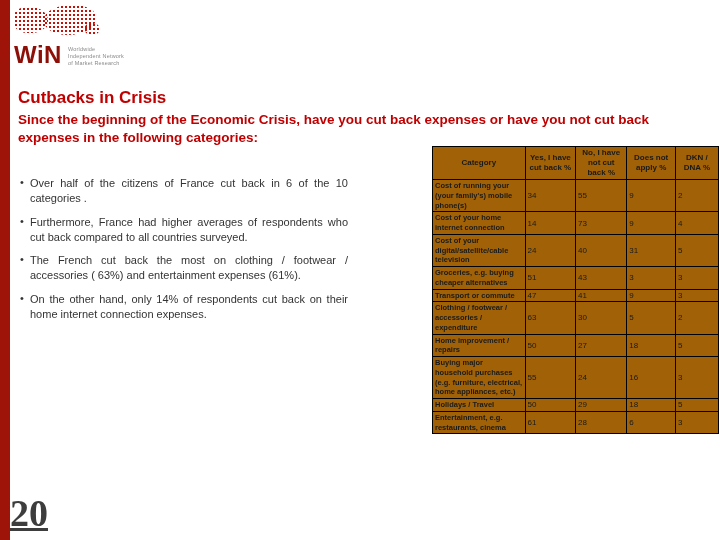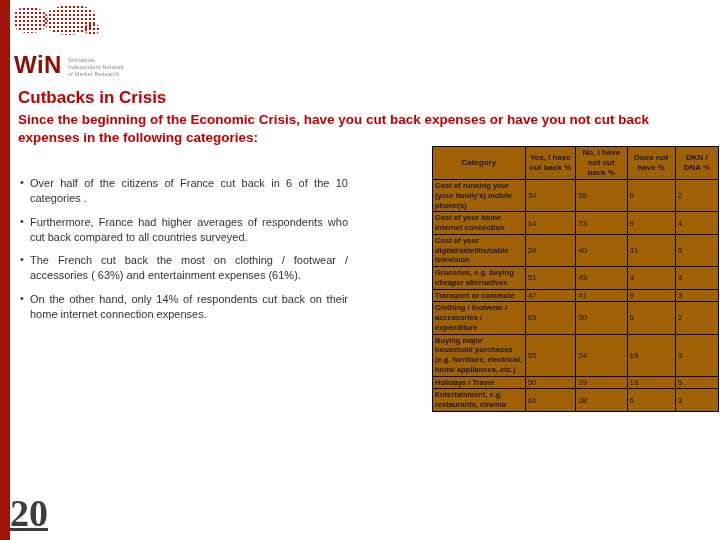--- a/index.html
+++ b/index.html
@@ -20,21 +20,21 @@
   .logo { position: absolute; left: 14px; top: 5px; width: 190px; }
   .map-wrap { position: relative; width: 92px; height: 36px; }
   .map-blob {
     position: absolute;
     background-image: radial-gradient(#c41107 1.1px, rgba(0,0,0,0) 1.3px);
     background-size: 4px 4px;
   }
   .blob-a { left: 0; top: 2px; width: 34px; height: 26px; border-radius: 40% 60% 55% 45%; }
   .blob-b { left: 30px; top: 0; width: 52px; height: 30px; border-radius: 55% 45% 60% 50%; }
   .blob-c { left: 70px; top: 18px; width: 16px; height: 12px; border-radius: 50%; }
-  .logo-row { display: flex; align-items: center; margin-top: 12px; }
+  .logo-row { display: flex; align-items: flex-end; margin-top: 1px; }
   .logo-text {
     font-size: 24px; font-weight: bold; color: #8c0f08;
     letter-spacing: 0.5px; line-height: 1;
   }
   .tagline { margin-left: 6px; margin-top: 4px; }
   .tagline div {
     font-size: 5.5px; color: #8a8a8a; line-height: 1.25;
     letter-spacing: 0.2px; white-space: nowrap;
   }
   
@@ -135,21 +135,21 @@
       <col style="width: 57px;">
       <col style="width: 58px;">
       <col style="width: 54px;">
       <col style="width: 48px;">
     </colgroup>
     <thead>
       <tr>
         <th>Category</th>
         <th>Yes, I have cut back %</th>
         <th>No, I have not cut back %</th>
-        <th>Does not have %</th>
+        <th>Does not apply %</th>
         <th>DKN / DNA %</th>
       </tr>
     </thead>
     <tbody>
       <tr>
         <td class="cat">Cost of running your (your family's) mobile phone(s)</td>
         <td class="num">34</td>
         <td class="num">55</td>
         <td class="num">9</td>
         <td class="num">2</td>
@@ -183,20 +183,27 @@
         <td class="num">3</td>
       </tr>
       <tr>
         <td class="cat">Clothing / footwear / accessories / expenditure</td>
         <td class="num">63</td>
         <td class="num">30</td>
         <td class="num">5</td>
         <td class="num">2</td>
       </tr>
       <tr>
+        <td class="cat">Home improvement / repairs</td>
+        <td class="num">50</td>
+        <td class="num">27</td>
+        <td class="num">18</td>
+        <td class="num">5</td>
+      </tr>
+      <tr>
         <td class="cat">Buying major household purchases (e.g. furniture, electrical, home appliances, etc.)</td>
         <td class="num">55</td>
         <td class="num">24</td>
         <td class="num">16</td>
         <td class="num">3</td>
       </tr>
       <tr>
         <td class="cat">Holidays / Travel</td>
         <td class="num">50</td>
         <td class="num">29</td>

